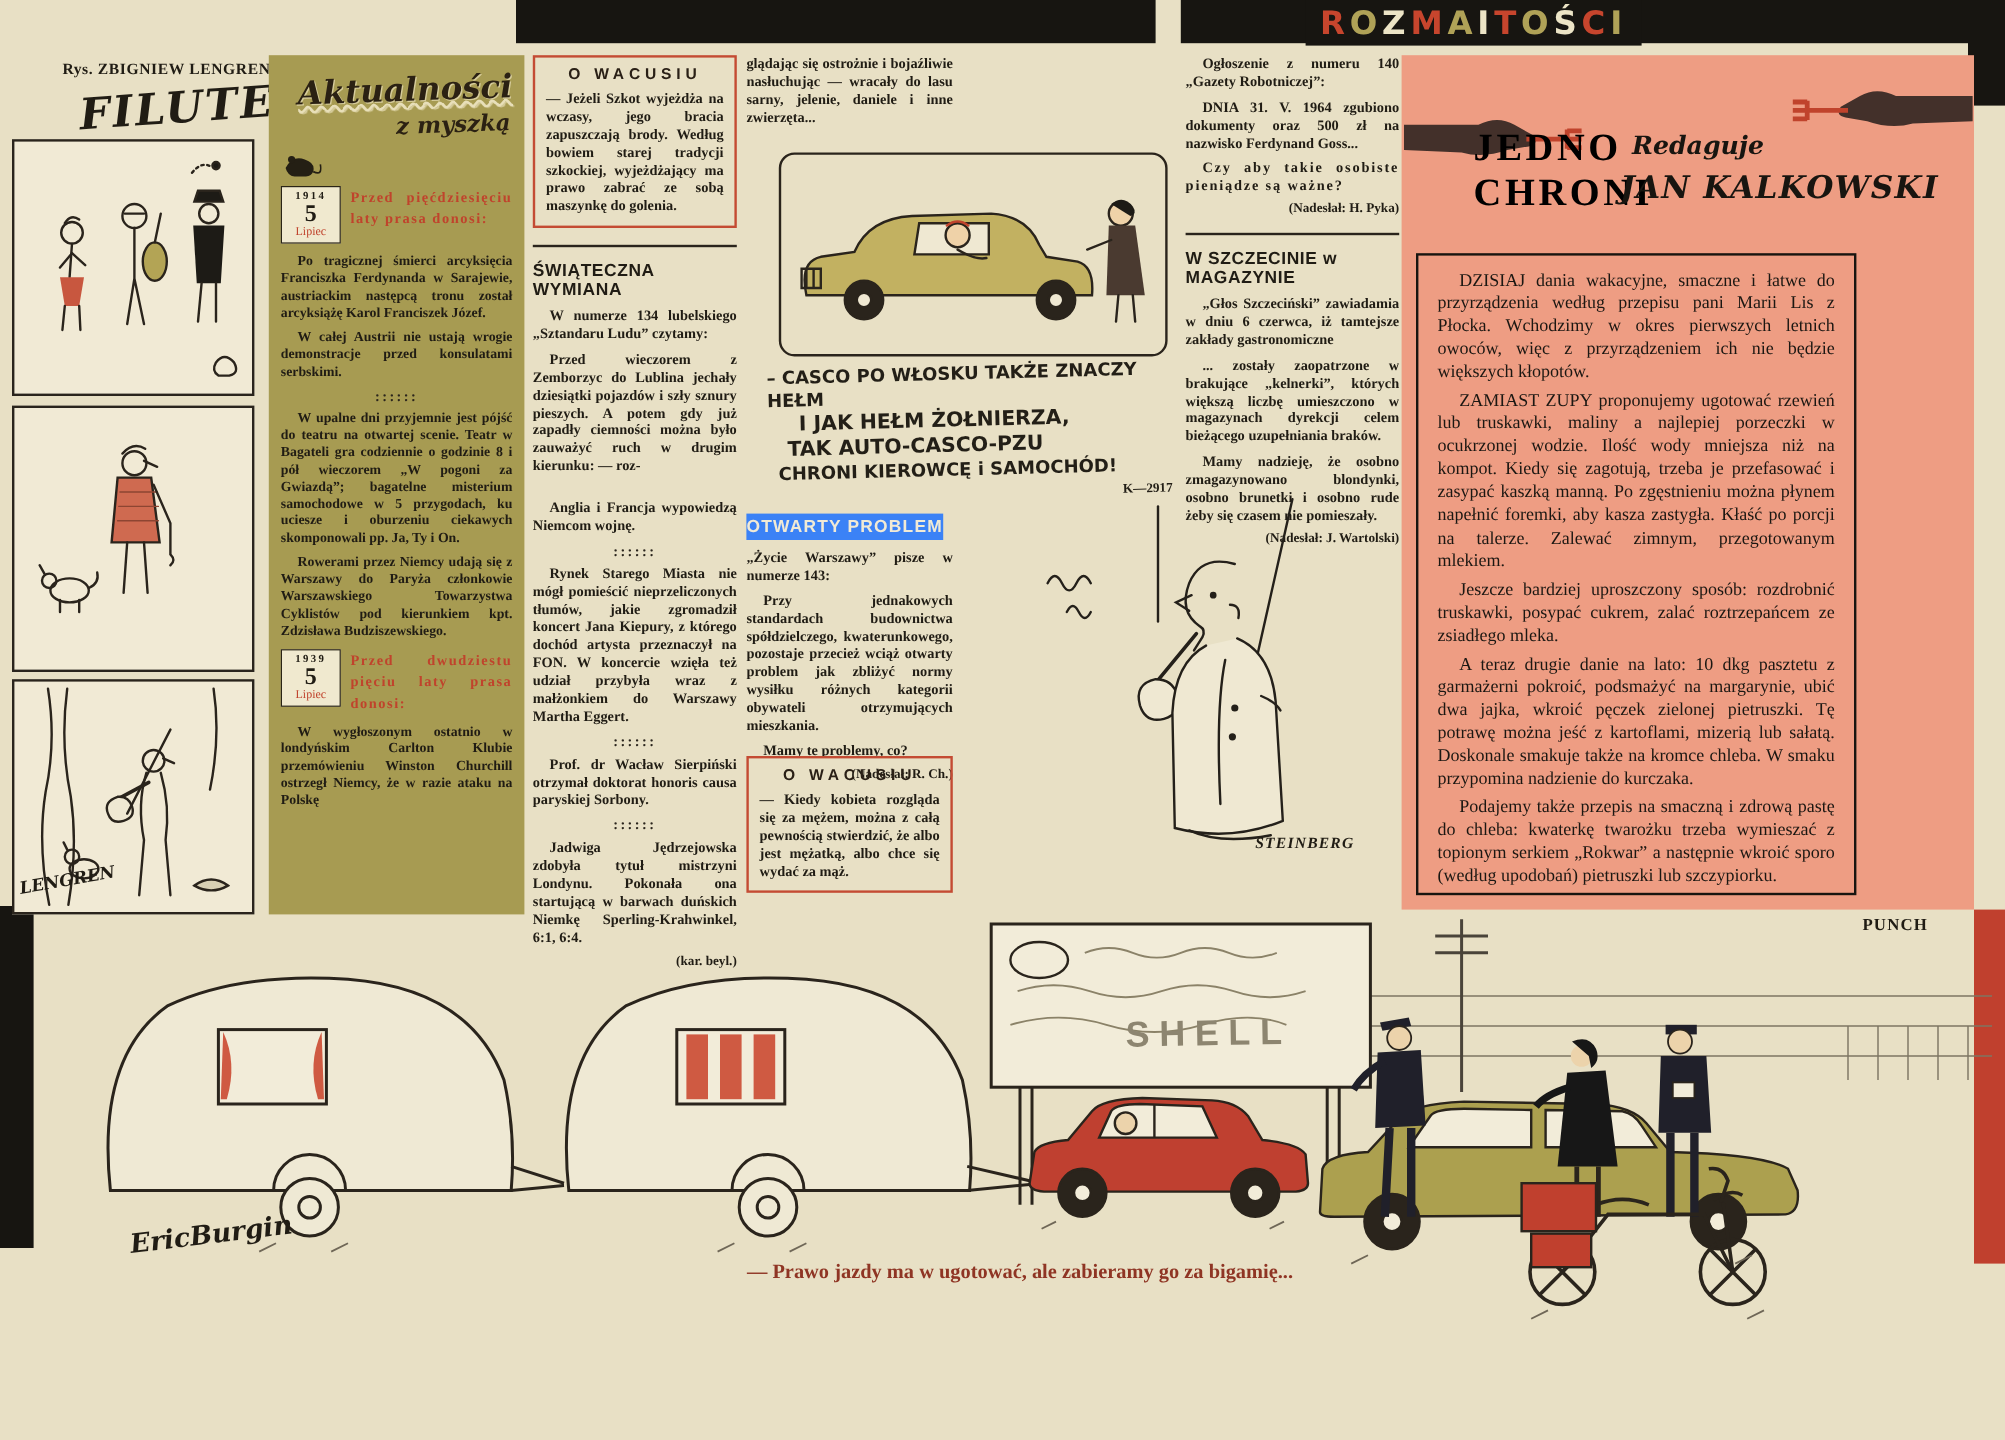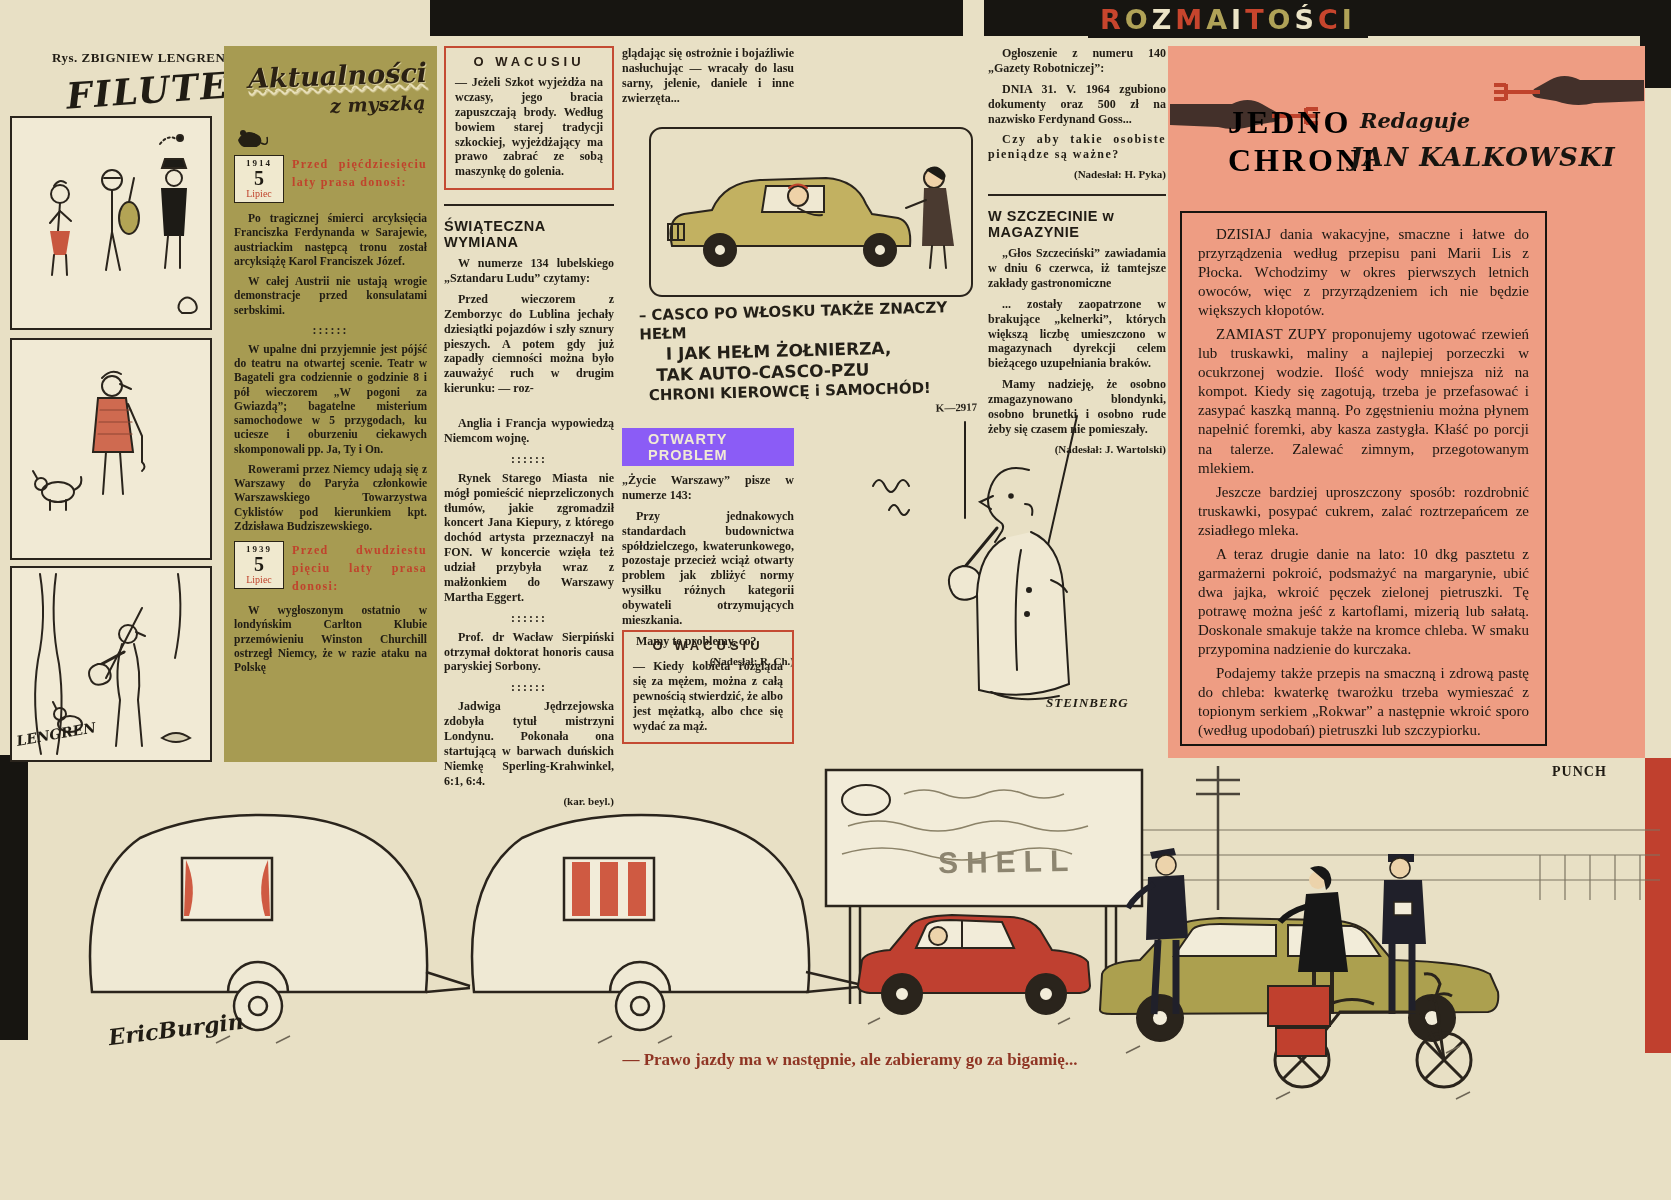--- a/index.html
+++ b/index.html
@@ -49,22 +49,22 @@
   
   .col3 { left:444px; top:46px; width:170px; }
   .wac-box { border:2.5px solid #c44b33; padding:6px 9px 9px; }
   .wac-title { text-align:center; font-family:"Liberation Sans", sans-serif; font-weight:800; font-size:13px;
                letter-spacing:4px; margin-bottom:6px; color:#2a2016; }
   .sec-title { font-family:"Liberation Sans", sans-serif; font-weight:800; font-size:14.5px; letter-spacing:.5px;
                margin:6px 0 6px; }
   .rule-top { border-top:2px solid #2a241c; padding-top:6px; margin-top:14px; }
 
   
-  .otwarty-bar { display:inline-block; background:#8b5cf6; color:#f1ead5; font-family:"Liberation Sans", sans-serif;
-                 font-weight:800; font-size:14.5px; letter-spacing:1px; padding:3px 26px; margin-bottom:7px; }
+  .otwarty-bar { display:inline-block; background:#3b82f6; color:#f1ead5; font-family:"Liberation Sans", sans-serif;
+                 font-weight:800; font-size:14.5px; letter-spacing:1px; padding:3px 0; margin-bottom:7px; }
   .casco-cap { font-family:"DejaVu Sans", sans-serif; font-weight:800; transform:rotate(-1.5deg); color:#231f17; }
   .casco-cap div { line-height:1.25; }
 
   
   .forsa-title { font-family:"Liberation Sans", sans-serif; font-weight:800; font-size:20px; color:#c0432c;
                  margin-bottom:6px; }
 
   
   .salmon { left:1168px; top:46px; width:477px; height:712px; background:#ee9d83; }
   .jd-t { font-family:Liberation Serif, serif; font-weight:800; letter-spacing:3px; color:#000000; }
@@ -446,16 +446,16 @@
       <rect x="1276" y="268" width="50" height="28" fill="#c0402e" stroke-width="2"></rect>
     </g>
 
     <g stroke="#6f6757" stroke-width="1.5" fill="none">
       <path d="M230,276 l-14,7 M290,276 l-14,7 M612,276 l-14,7 M672,276 l-14,7 M880,258 l-12,6 M1070,258 l-12,6 M1140,286 l-14,7 M1460,286 l-14,7 M1290,332 l-14,7 M1470,332 l-14,7"></path>
     </g>
   </svg>
 
   <div class="abs punch-label">PUNCH</div>
   <div class="abs billboard-word">SHELL</div>
-  <div class="abs punch-caption">— Prawo jazdy ma w następnie, ale zabieramy go za bigamię...</div>
+  <div class="abs punch-caption">— Prawo jazdy ma w ugotować, ale zabieramy go za bigamię...</div>
   <div class="abs punch-sig">EricBurgin</div>
 
 </div>
 
 </body></html>

